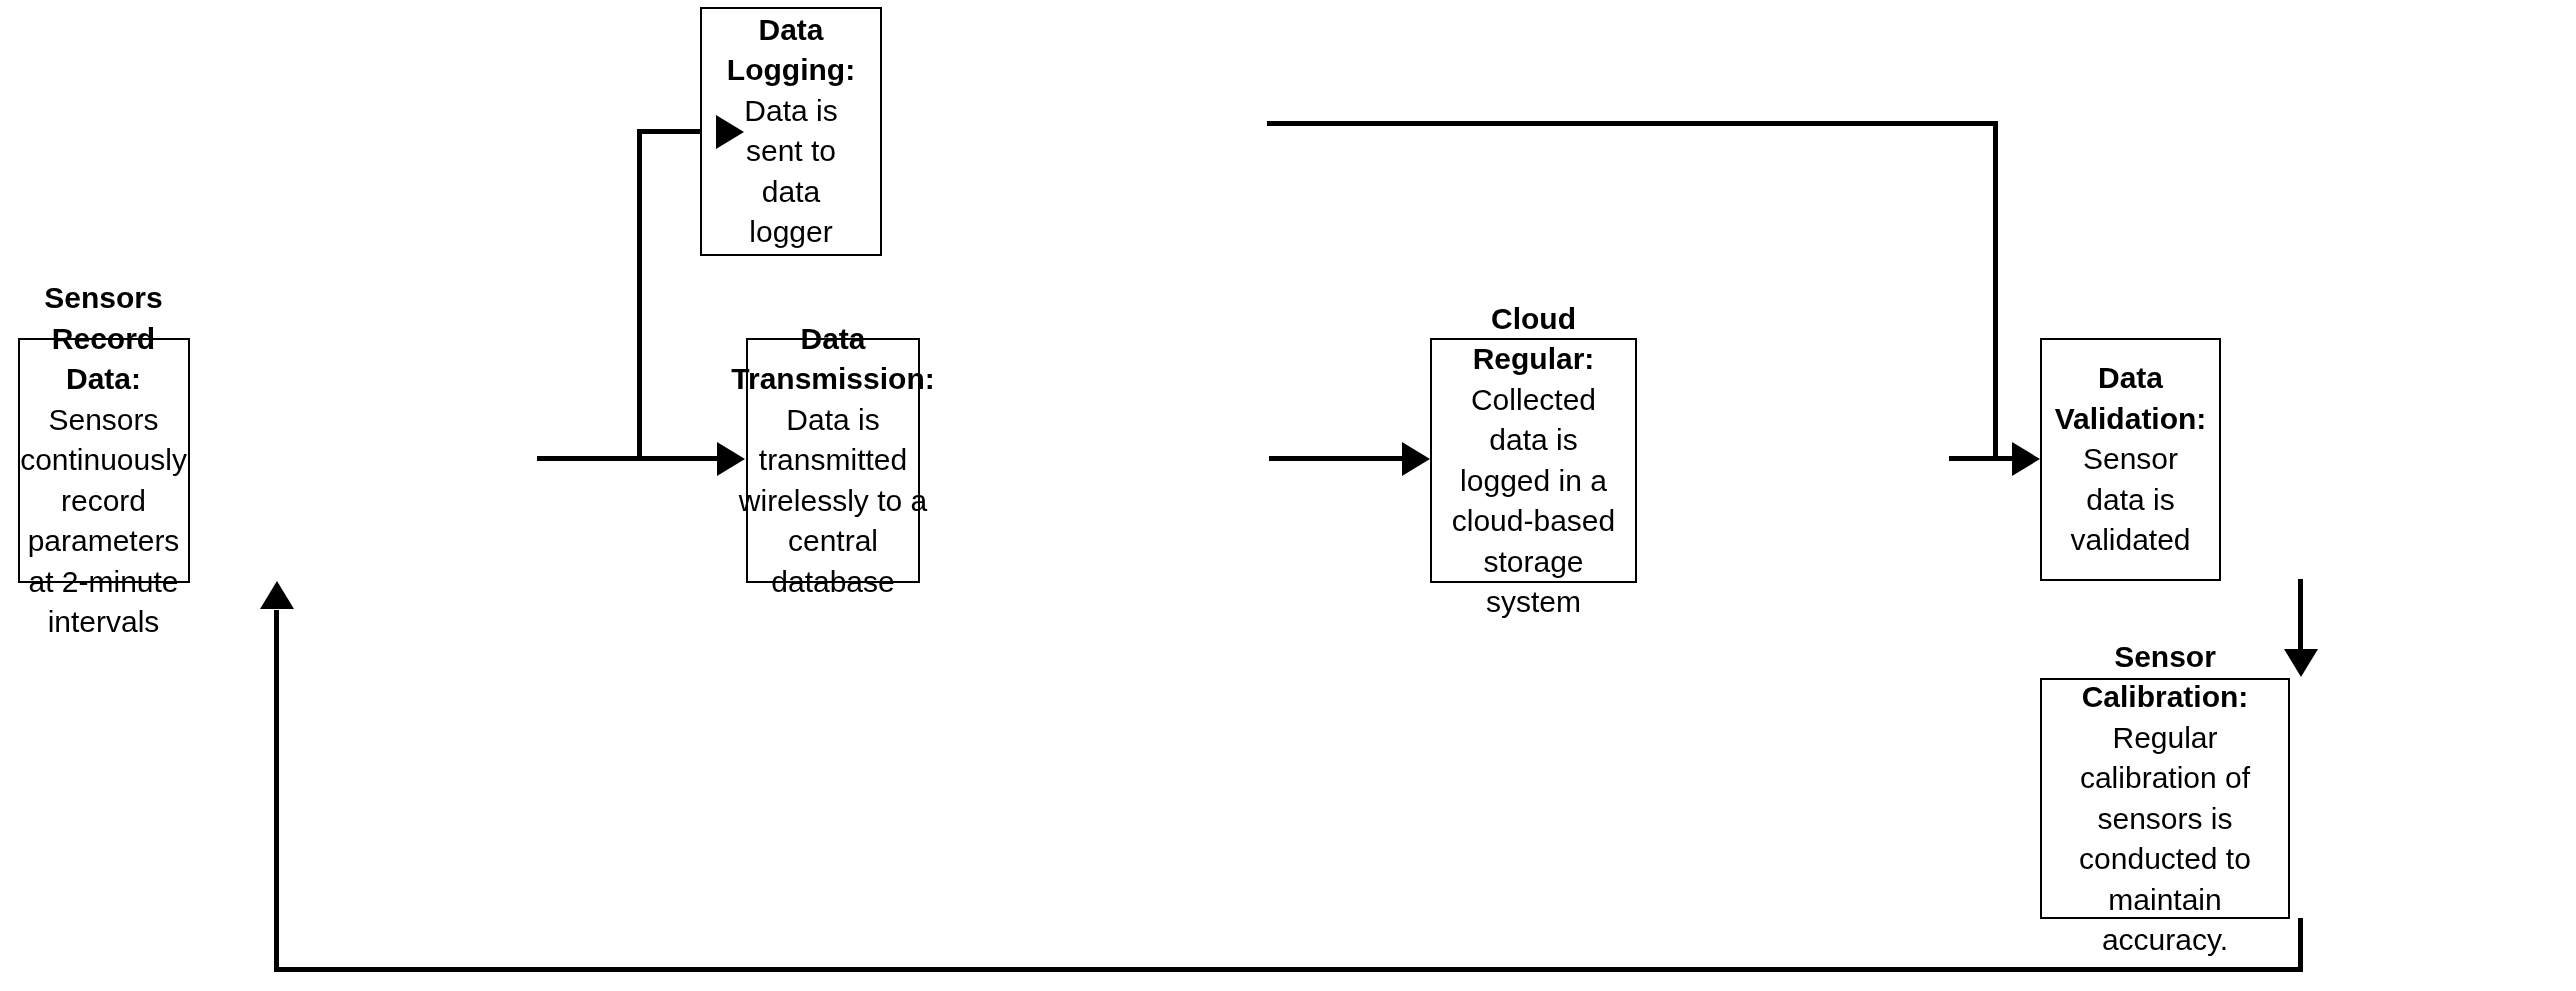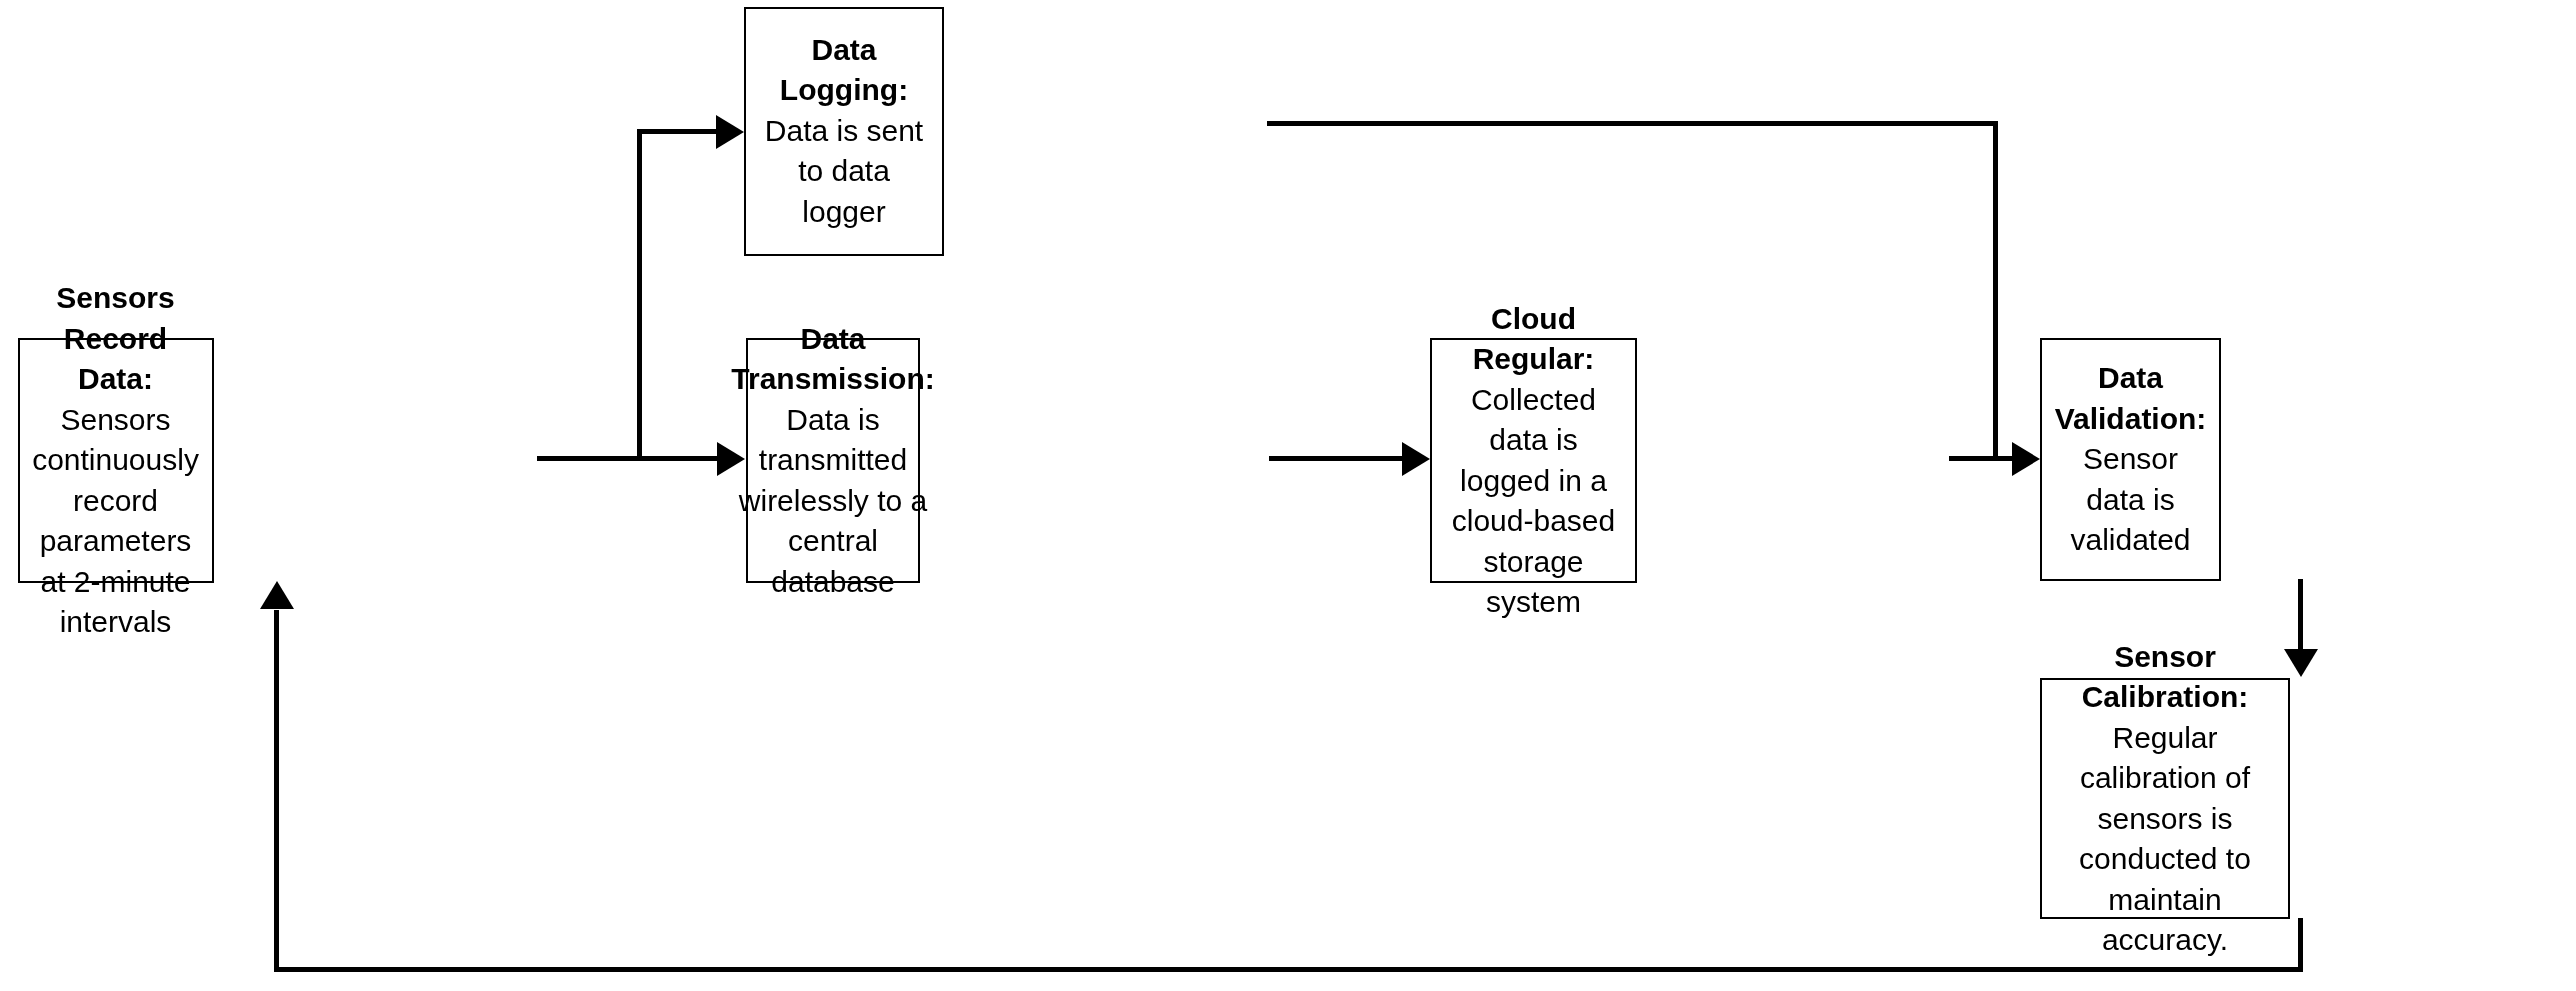--- a/index.html
+++ b/index.html
@@ -108,27 +108,27 @@
   <div class="arrow-right" style="left:2012px; top:442px;"></div>
 
   <div class="edge-v" style="left:2298px; top:579px; height:71px;"></div>
   <div class="arrow-down" style="left:2284px; top:649px;"></div>
 
   <div class="edge-v" style="left:2298px; top:918px; height:54px;"></div>
   <div class="edge-h" style="left:274px; top:967px; width:2026px;"></div>
   <div class="edge-v" style="left:274px; top:610px; height:360px;"></div>
   <div class="arrow-up" style="left:260px; top:581px;"></div>
 
-  <div class="node" style="left:17.5px; top:338px; width:196px; height:245px;">
+  <div class="node" style="left:17.5px; top:338px; width:172px; height:245px;">
     <span class="node-label">
       <span class="bold">Sensors Record Data:</span><span> Sensors continuously record parameters at 2-minute intervals</span>
     </span>
   </div>
 
-  <div class="node" style="left:744px; top:6.5px; width:200px; height:249px;">
+  <div class="node" style="left:700px; top:6.5px; width:182px; height:249px;">
     <span class="node-label">
       <span class="bold">Data Logging:</span><span> Data is sent to data logger</span>
     </span>
   </div>
 
   <div class="node" style="left:746px; top:338px; width:174px; height:245px;">
     <span class="node-label">
       <span class="bold">Data Transmission:</span><span> Data is transmitted wirelessly to a central database</span>
     </span>
   </div>

